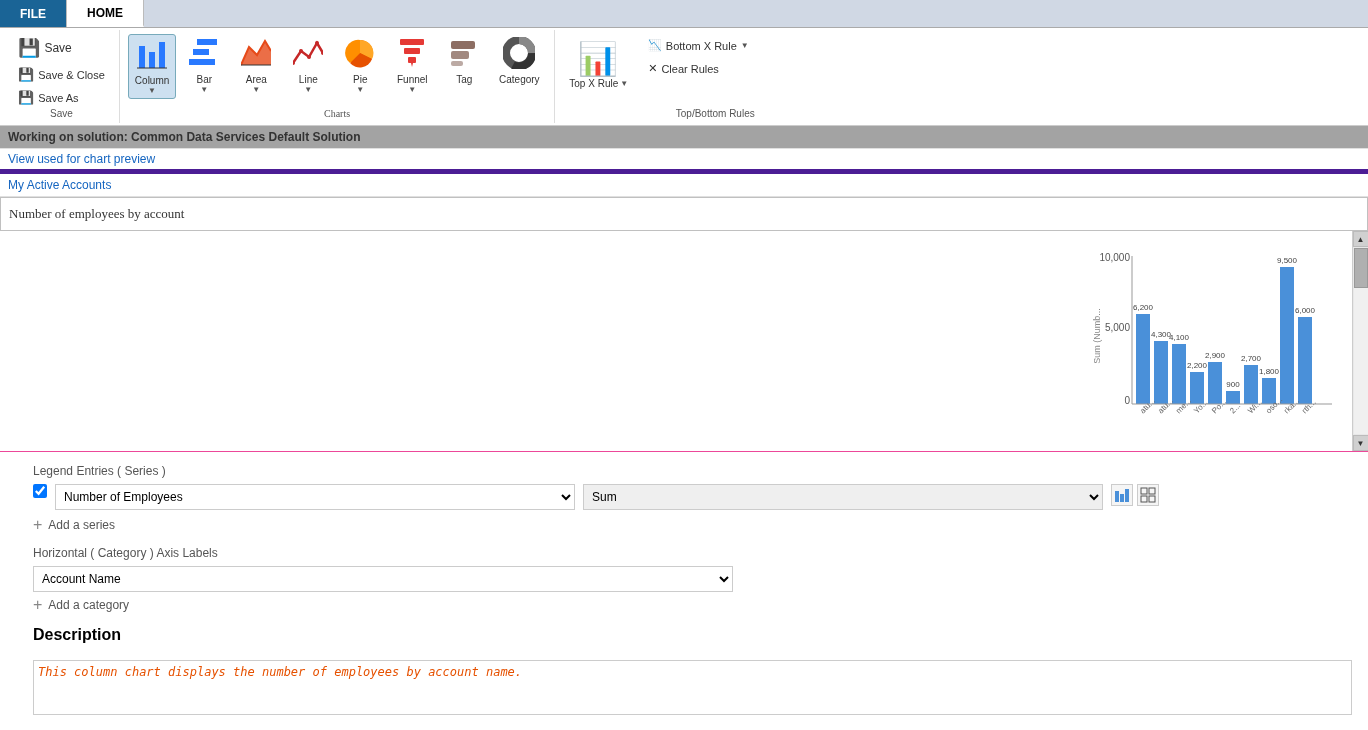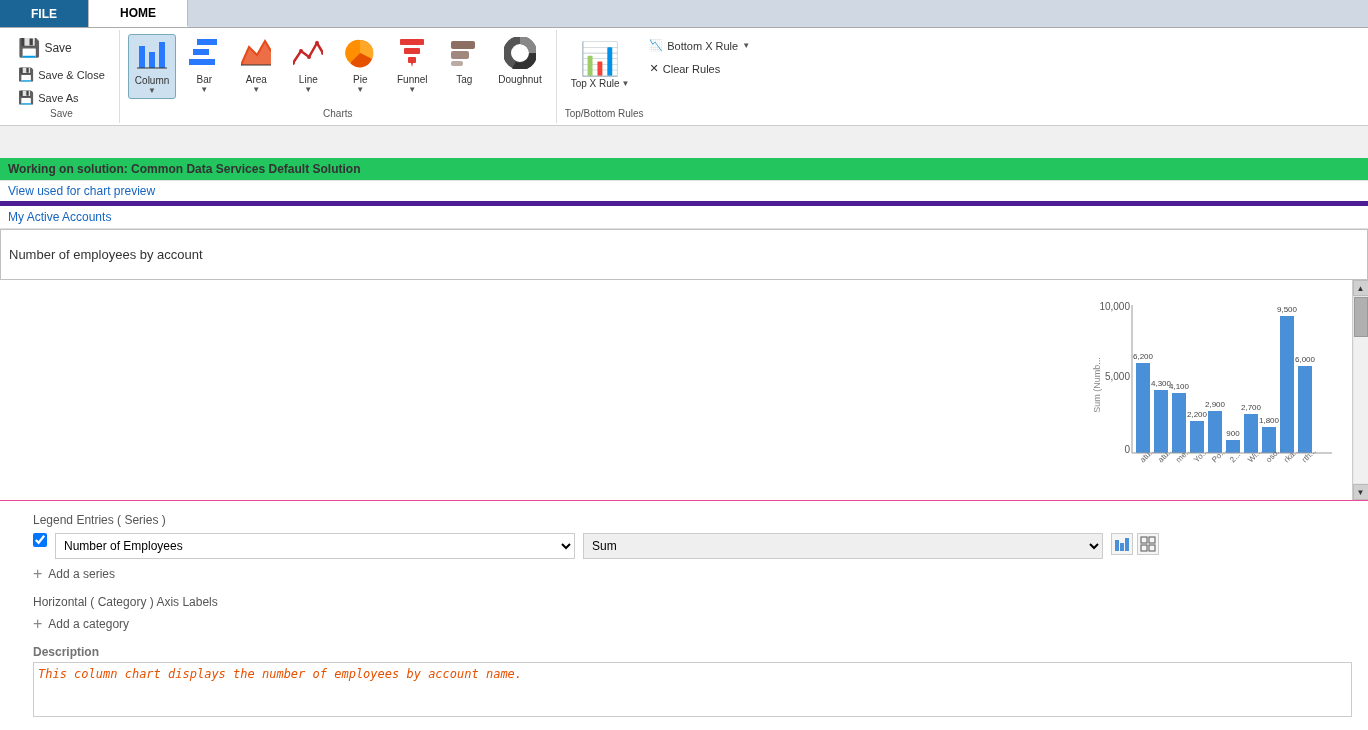--- a/index.html
+++ b/index.html
@@ -6,21 +6,21 @@
     body { font-family: 'Segoe UI', Arial, sans-serif; font-size: 12px; background: #f0f0f0; color: #333; }
 
     
     .tab-bar {
       display: flex;
       background: #d0d8e4;
       border-bottom: 1px solid #aaa;
       height: 28px;
     }
     .tab {
-      padding: 5px 31px;
+      padding: 5px 20px;
       cursor: pointer;
       font-size: 12px;
       font-weight: 600;
       border-right: 1px solid #bbb;
       display: flex;
       align-items: center;
     }
     .tab.active {
       background: #fff;
       border-bottom: 2px solid #fff;
@@ -51,20 +51,21 @@
       display: flex;
       align-items: flex-start;
       flex: 1;
       gap: 4px;
     }
     .ribbon-group-label {
       font-size: 10px;
       color: #555;
       margin-top: 0;
       text-align: center;
+      font-family: Liberation Serif, serif;
     }
     .ribbon-btn {
       display: flex;
       flex-direction: column;
       align-items: center;
       cursor: pointer;
       padding: 3px 6px;
       border-radius: 3px;
       min-width: 40px;
     }
@@ -103,55 +104,55 @@
       padding: 4px 8px;
     }
     .topbottom-items {
       display: flex;
       flex-direction: column;
       gap: 4px;
     }
     .topbottom-label {
       font-size: 10px;
       color: #555;
-      text-align: left;
+      text-align: right;
       margin-top: auto;
     }
 
     
     .solution-bar {
-      background: #22c55e;
+      background: #a3a3a3;
       border-bottom: 1px solid #e0e0e0;
       padding: 4px 8px;
       font-size: 12px;
       font-weight: 600;
-      margin-top: 32px;
     }
     .view-bar {
       background: #fff;
       border-bottom: 5px solid #4c1d95;
       padding: 3px 8px;
       font-size: 12px;
       color: #1565c0;
       cursor: pointer;
     }
     .active-accounts-bar {
       background: #fff;
       border-bottom: 1px solid #e0e0e0;
       padding: 4px 8px;
       font-size: 12px;
       color: #1565c0;
       cursor: pointer;
     }
     .chart-title-bar {
       background: #fff;
       border: 1px solid #c0c0c0;
-      padding: 17px 8px;
+      padding: 8px 8px;
       font-size: 13px;
       margin: 0;
+      font-family: Liberation Serif, serif;
     }
 
     
     .main-content {
       background: #fff;
       display: flex;
       position: relative;
     }
 
     
@@ -240,25 +241,25 @@
     .category-select {
       width: 700px;
       height: 26px;
       border: 1px solid #ccc;
       font-size: 12px;
       padding: 2px 4px;
       background: #fff;
     }
 
     .description-label {
-      font-size: 12px;
-      color: #737373;
+      font-size: 16px;
+      color: #000000;
       font-weight: 600;
       margin-top: 12px;
-      margin-bottom: 3px;
+      margin-bottom: 16px;
     }
     .description-box {
       width: 100%;
       height: 55px;
       border: 1px solid #ccc;
       font-size: 12px;
       padding: 4px;
       resize: none;
       color: #e65100;
       font-style: italic;
@@ -419,21 +420,21 @@
 
       <div class="ribbon-btn" style="min-width:54px;">
         <span class="icon icon-doughnut">
           <svg width="32" height="32" viewBox="0 0 32 32">
             <circle cx="16" cy="16" r="13" fill="none" stroke="#555" stroke-width="8"></circle>
             <path d="M16,3 A13,13 0 0,1 29,16" fill="none" stroke="#888" stroke-width="8"></path>
             <path d="M29,16 A13,13 0 0,1 10,28" fill="none" stroke="#333" stroke-width="8"></path>
             <circle cx="16" cy="16" r="6" fill="#fff"></circle>
           </svg>
         </span>
-        <span style="font-size:10px;">Doughnut</span>
+        <span style="font-size:10px;">Category</span>
       </div>
     </div>
     <div class="ribbon-group-label">Charts</div>
   </div>
 
   <div class="topbottom-group">
     <div class="topbottom-items">
 
       <div style="display:flex; gap:8px; align-items:flex-start;">
         <div class="ribbon-btn" style="min-width:60px; min-height:60px; justify-content:center;">
@@ -573,20 +574,25 @@
       </div>
     </div>
   </div>
   <div class="add-row">
     <span class="add-plus">+</span>
     <span>Add a series</span>
   </div>
 
   
   <div class="panel-section-title">Horizontal ( Category ) Axis Labels</div>
+  <div style="margin-bottom:4px;">
+    <select class="category-select">
+      <option>Account Name</option>
+    </select>
+  </div>
   <div class="add-row">
     <span class="add-plus">+</span>
     <span>Add a category</span>
   </div>
 
   
   <div class="description-label">Description</div>
   <textarea class="description-box" style="">This column chart displays the number of employees by account name.</textarea>
 </div>
 

